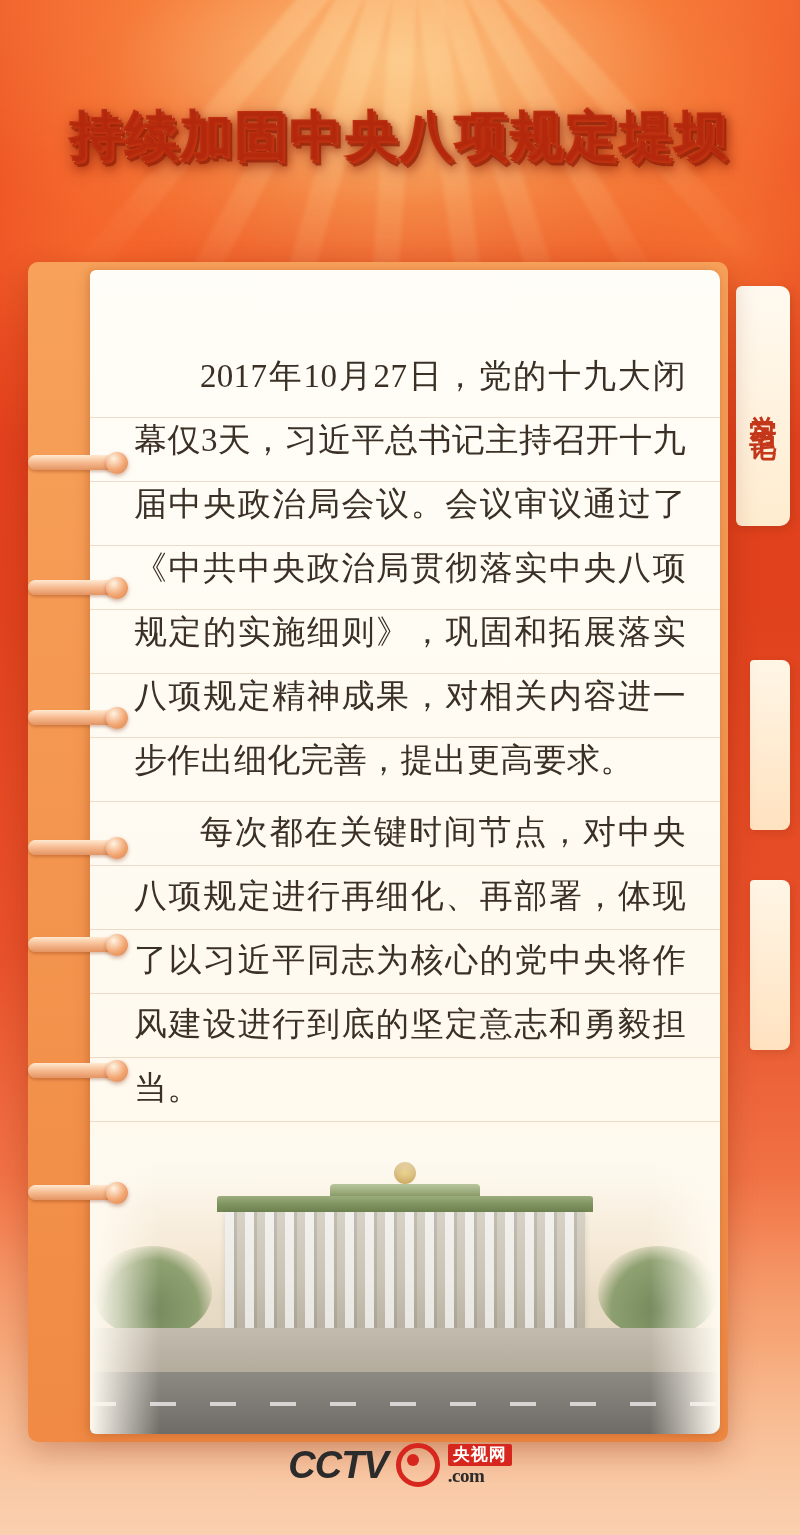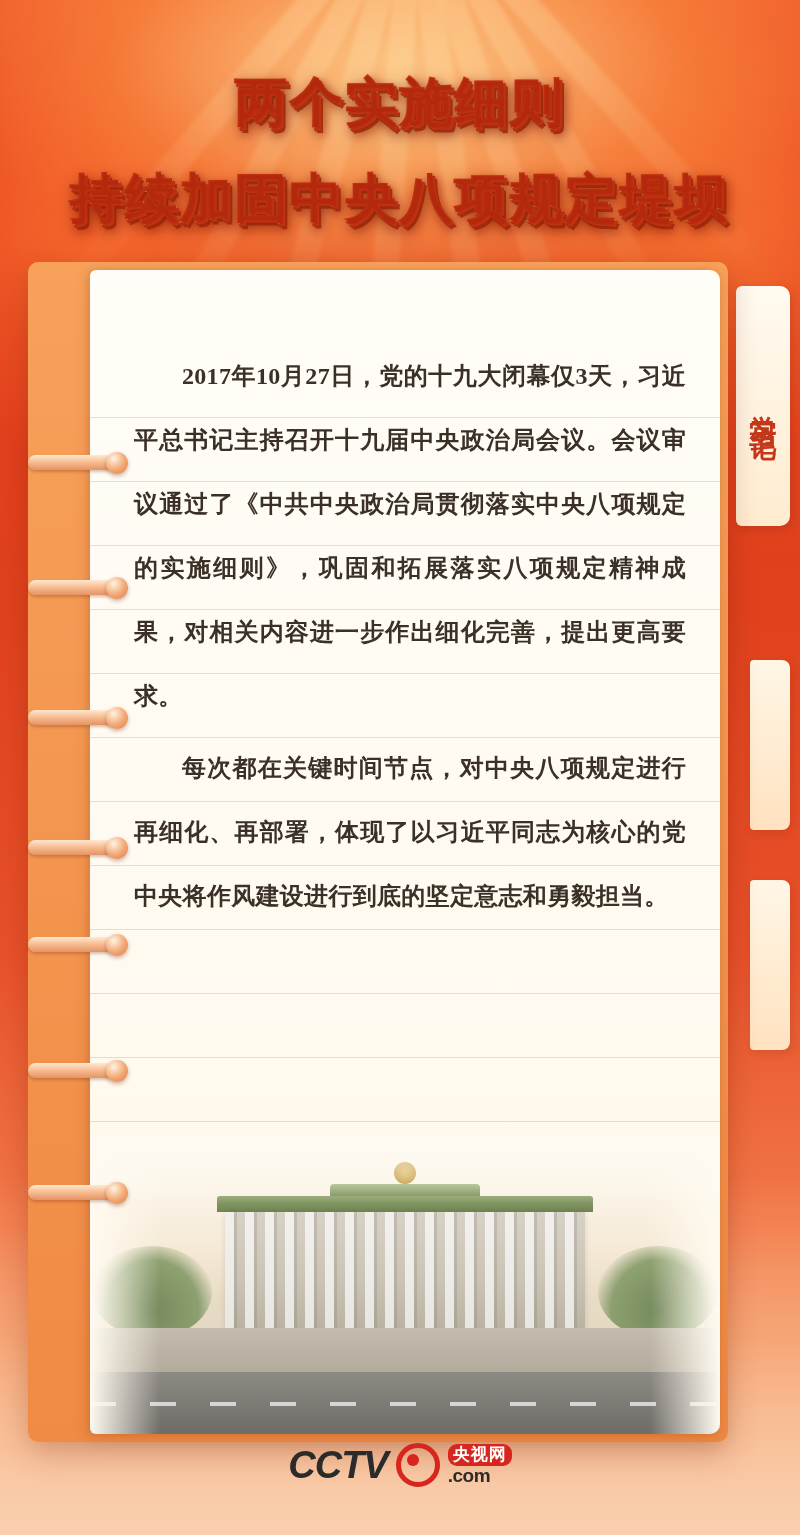--- a/index.html
+++ b/index.html
@@ -181,22 +181,22 @@
 
   
   .content {
     position: absolute;
     left: 44px;
     top: 74px;
     width: 552px;
   }
   .para {
     font-family: "Liberation Serif", "DejaVu Serif", serif;
-    font-weight: bold;
-    font-size: 24px;
+    font-weight: normal;
+    font-size: 33px;
     line-height: 64px;
     color: #3a3026;
     text-indent: 2em;
     text-align: justify;
     margin: 0 0 8px 0;
     letter-spacing: 0.3px;
   }
   .para:last-child { margin-bottom: 0; }
 
   
@@ -307,26 +307,27 @@
     content: "";
     position: absolute; left: 6px; top: 6px;
     width: 12px; height: 12px; border-radius: 50%;
     background: #d7261d;
   }
   .cctv .txt {
     display: flex; flex-direction: column; line-height: 1.05;
   }
   .cctv .txt .cn {
     font-size: 17px; font-weight: bold; color: #fff;
-    background: #d7261d; padding: 2px 5px; border-radius: 9px;
+    background: #d7261d; padding: 2px 5px; border-radius: 2px;
     letter-spacing: 1px;
   }
   .cctv .txt .com {
     font-size: 19px; font-weight: bold; color: #2b2b2b;
     letter-spacing: -0.5px;
+    font-family: Liberation Serif, serif;
   }
   .ttxx {
     font-family: "Liberation Serif", "DejaVu Serif", serif;
     font-size: 40px; font-weight: bold; font-style: italic;
     color: #c8281b;
     letter-spacing: 2px;
   }
 </style>
 </head>
 <body>
@@ -342,21 +343,20 @@
     <span style="transform: rotate(-30deg);"></span>
     <span style="transform: rotate(-18deg);"></span>
     <span style="transform: rotate(-8deg);"></span>
     <span style="transform: rotate(4deg);"></span>
     <span style="transform: rotate(16deg);"></span>
     <span style="transform: rotate(28deg);"></span>
     <span style="transform: rotate(40deg);"></span>
   </div>
 
   <div class="title-wrap">
-    <div class="title-line l1">两个实施细则</div>
     <div class="title-line l2">持续加固中央八项规定堤坝</div>
   </div>
 
   <div class="side-tab2"></div>
   <div class="side-tab3"></div>
 
   <div class="side-tab">
     <span>学习笔记</span>
   </div>
 

